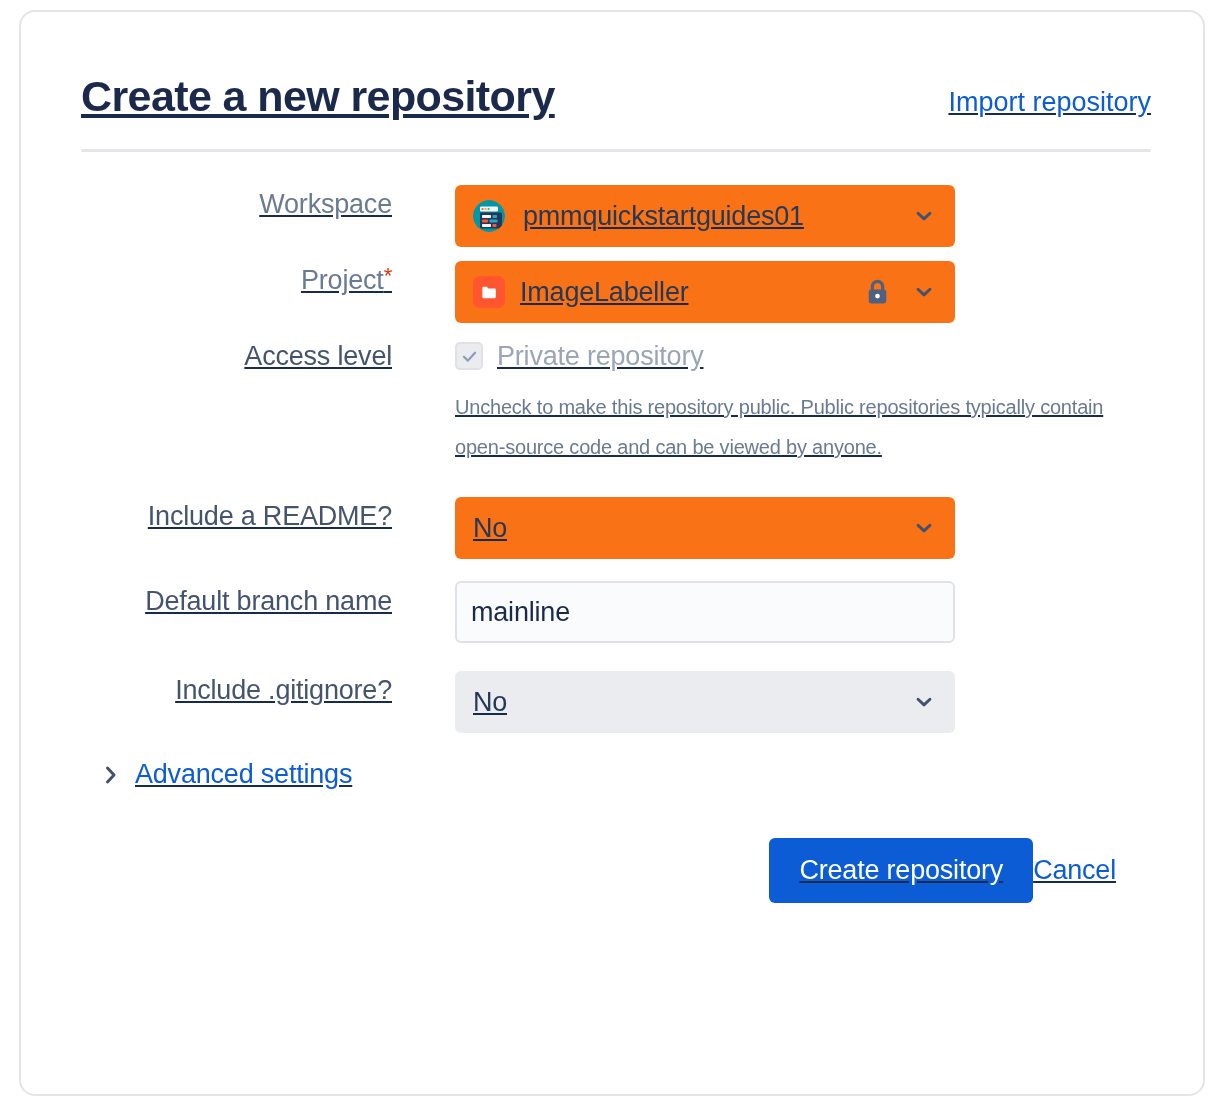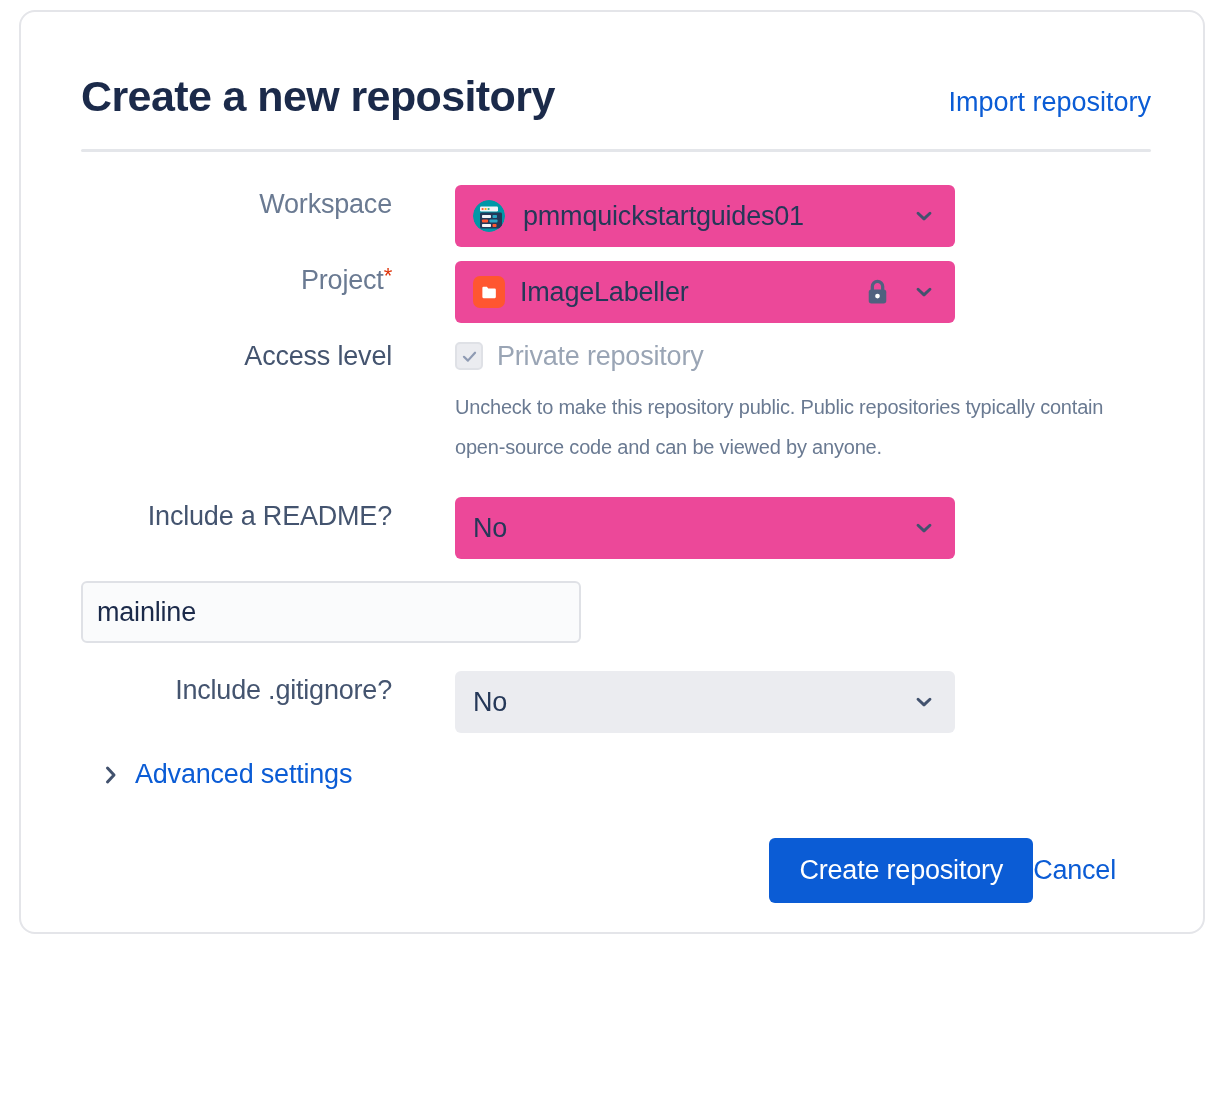--- a/index.html
+++ b/index.html
@@ -23,25 +23,26 @@
     height: 1118px;
     background: #ffffff;
   }
 
   
   .card {
     position: absolute;
     left: 19px;
     top: 10px;
     width: 1186px;
-    height: 924px;
+    height: 1086px;
     box-sizing: border-box;
     background: #ffffff;
     border: 2px solid #E4E5E9;
     border-radius: 16px;
+    text-decoration: underline;
   }
 
   .card-inner {
     padding: 62px 52px 0 60px;
   }
 
   
   .header-row {
     display: flex;
     align-items: baseline;
@@ -103,21 +104,21 @@
   .fcontrol {
     flex: 1 1 auto;
     min-width: 0;
   }
 
   
   .select-box {
     position: relative;
     width: 500px;
     box-sizing: border-box;
-    background: #ec4899;
+    background: #f97316;
     border: 2px solid transparent;
     border-radius: 6px;
     height: 62px;
     display: flex;
     align-items: center;
     padding: 0 16px;
     cursor: pointer;
   }
   .select-box.shaded { background: #EBECF0; }
 
@@ -369,20 +370,21 @@
               <span class="chev-down">
                 <svg viewBox="0 0 24 24" width="22" height="22" xmlns="http://www.w3.org/2000/svg">
                   <path d="M5.5 9 L12 15.2 L18.5 9" fill="none" stroke="#42526E" stroke-width="3.2" stroke-linecap="round" stroke-linejoin="round"></path>
                 </svg>
               </span>
             </div>
           </div>
         </div>
 
         <div class="frow" style="margin-top:22px;">
+          <div class="flabel dark" style="line-height:40px;">Default branch name</div>
           <div class="fcontrol">
             <input class="text-input" type="text" value="mainline" style="">
           </div>
         </div>
 
         <div class="frow" style="margin-top:28px;">
           <div class="flabel dark">Include .gitignore?</div>
           <div class="fcontrol">
             <div class="select-box shaded" style="width:500px;">
               <span class="select-value">No</span>

